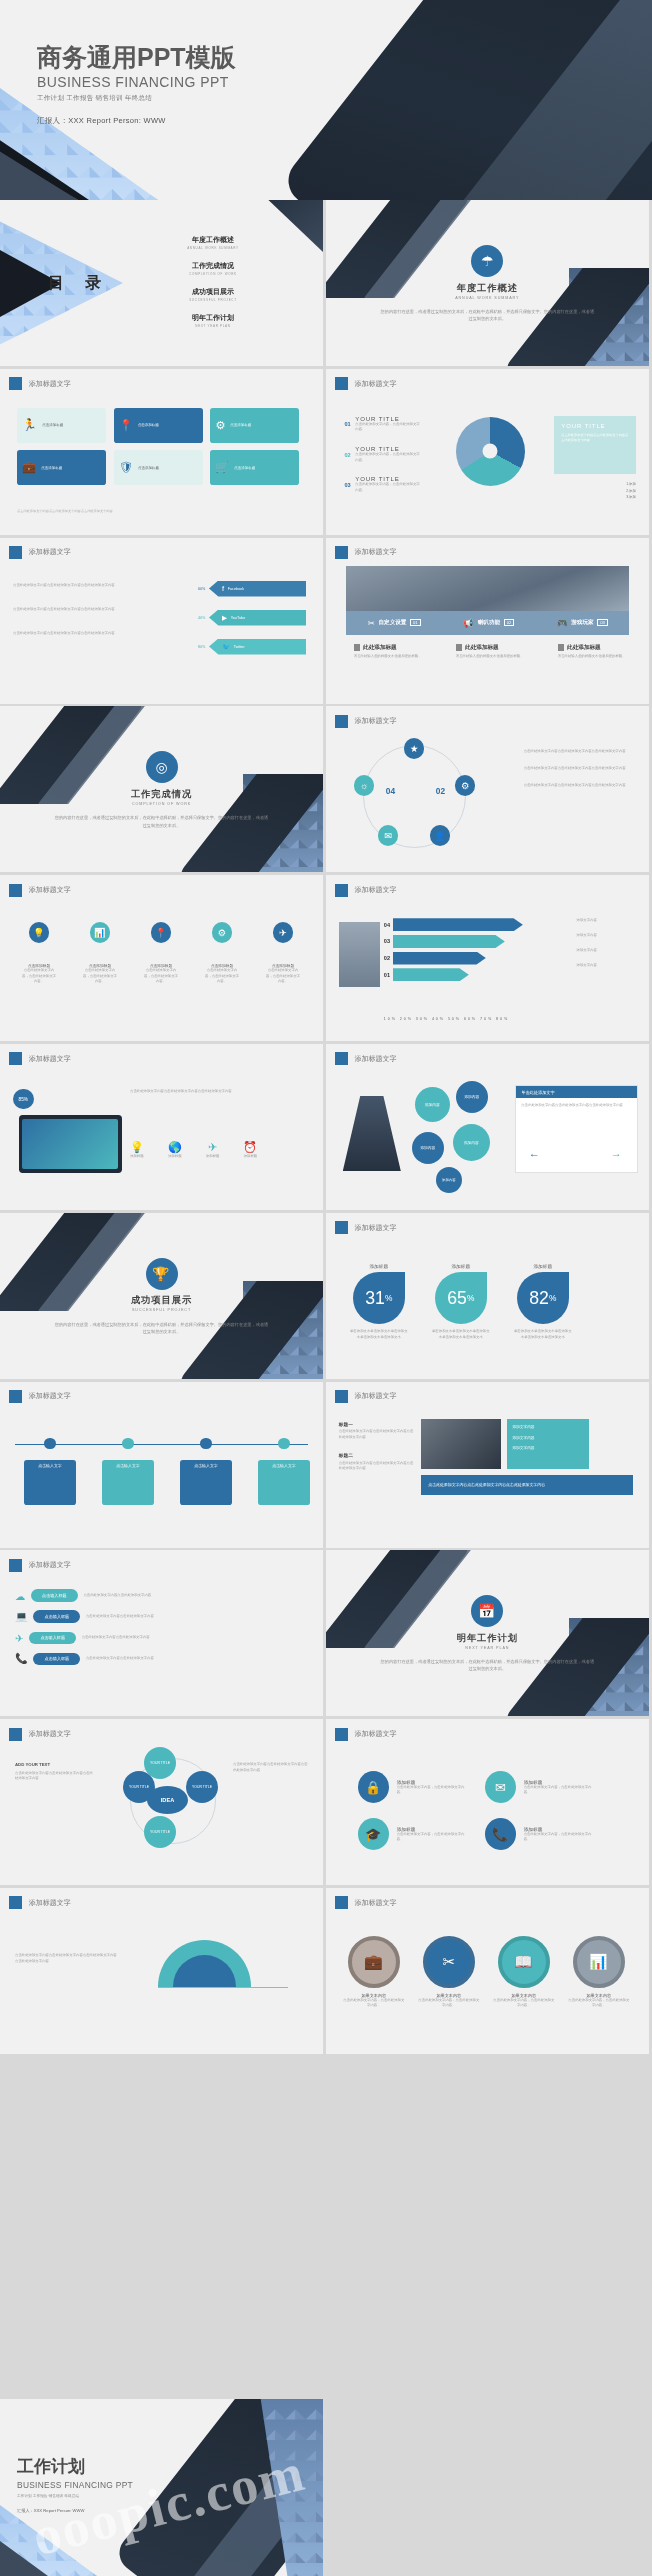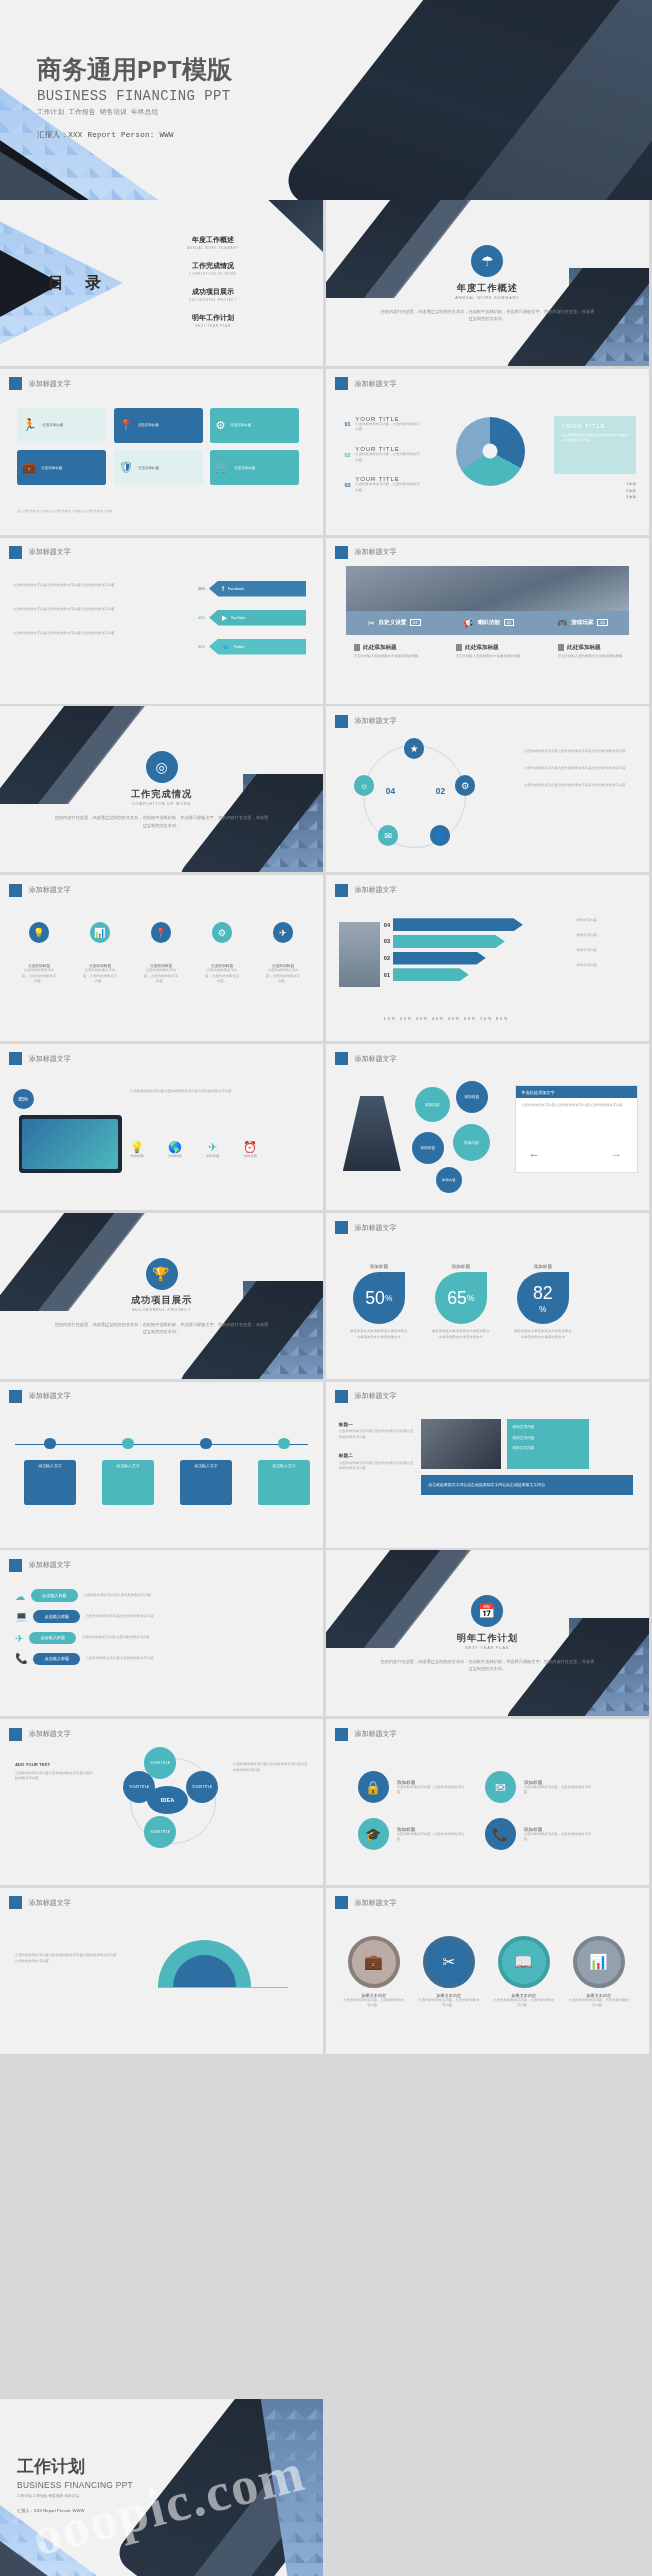--- a/index.html
+++ b/index.html
@@ -50,21 +50,21 @@
   .cover-tri-bl .dark {
     position:absolute; left:0; bottom:0; width:78px; height:54px;
     background:#3d4a5c;
     clip-path: polygon(0 0, 100% 100%, 0 100%);
   }
   .cover-tri-bl .blackline {
     position:absolute; left:0; bottom:0; width:103px; height:71px;
     background:#14181f;
     clip-path: polygon(0 11.2px, 89px 71px, 78px 71px, 0 22.4px);
   }
-  .cover-text { position:absolute; left:37px; top:58px; z-index:5;font-family:Liberation Mono, monospace; }
+  .cover-text { position:absolute; left:37px; top:44px; z-index:5; }
   .cover-title {
     font-size:25px; font-weight:bold; color:#5a5a5a; letter-spacing:0px;
     line-height:1.1;
   }
   .cover-sub {
     font-size:14px; color:#6a6a6a; letter-spacing:0.4px; margin-top:2.8px;
   }
   .cover-kw { font-size:6.5px; color:#7a7a7a; margin-top:3.7px; letter-spacing:0.3px;}
   .cover-reporter { font-size:7.5px; color:#555; margin-top:13px; letter-spacing:0.3px;}
 
@@ -589,36 +589,36 @@
 
     <div class="slide">
       <div class="sl-head">
         <span class="sq"></span>
         <span class="tx">添加标题文字</span>
       </div>
       <div style="position:absolute;left:24px;top:50px;display:flex;gap:24px;">
         <div style="text-align:center;width:58px;">
           <div style="font-size:4.7px;color:#666;margin-bottom:3.7px;">添加标题</div>
           <div style="width:52px;height:52px;background:#2e6fa3;border-radius:50% 0 50% 50%;margin:0 auto;display:flex;align-items:center;justify-content:center;color:#fff;font-size:17.7px;">
-            <span>50</span>
+            <span>31</span>
               <span style="font-size:8.4px;">%</span>
           </div>
           <div class="t-sm" style="margin-top:4.7px;">单击添加文本单击添加文本单击添加文本单击添加文本单击添加文本</div>
         </div>
         <div style="text-align:center;width:58px;">
           <div style="font-size:4.7px;color:#666;margin-bottom:3.7px;">添加标题</div>
           <div style="width:52px;height:52px;background:#4cb8bd;border-radius:50% 0 50% 50%;margin:0 auto;display:flex;align-items:center;justify-content:center;color:#fff;font-size:17.7px;">
             <span>65</span>
               <span style="font-size:8.4px;">%</span>
           </div>
           <div class="t-sm" style="margin-top:4.7px;">单击添加文本单击添加文本单击添加文本单击添加文本单击添加文本</div>
         </div>
         <div style="text-align:center;width:58px;">
           <div style="font-size:4.7px;color:#666;margin-bottom:3.7px;">添加标题</div>
-          <div style="width:52px;height:52px;background:#2e6fa3;border-radius:50% 0 50% 50%;margin:0 auto;display:flex;align-items:center;justify-content:center;color:#fff;font-size:17.7px;flex-direction:column;">
+          <div style="width:52px;height:52px;background:#2e6fa3;border-radius:50% 0 50% 50%;margin:0 auto;display:flex;align-items:center;justify-content:center;color:#fff;font-size:17.7px;">
             <span>82</span>
               <span style="font-size:8.4px;">%</span>
           </div>
           <div class="t-sm" style="margin-top:4.7px;">单击添加文本单击添加文本单击添加文本单击添加文本单击添加文本</div>
         </div>
       </div>
     </div>
 
     <div class="slide">
       <div class="sl-head">

